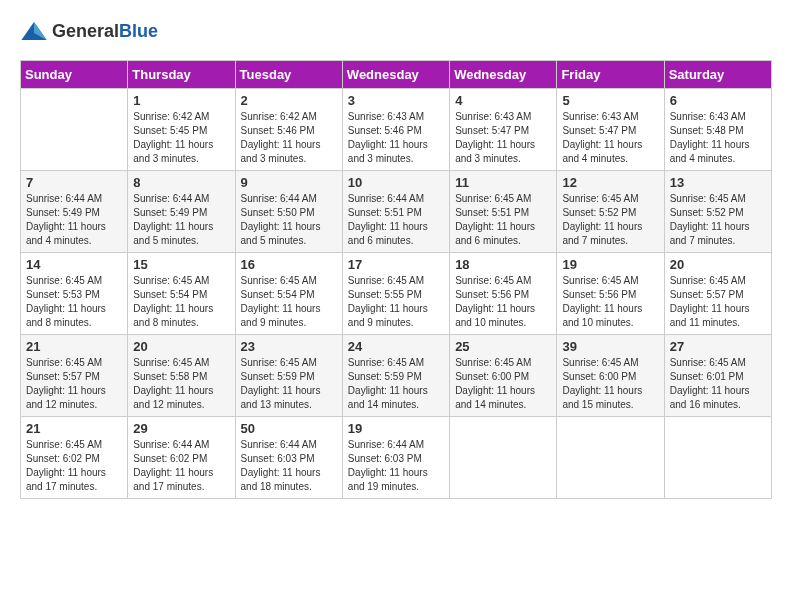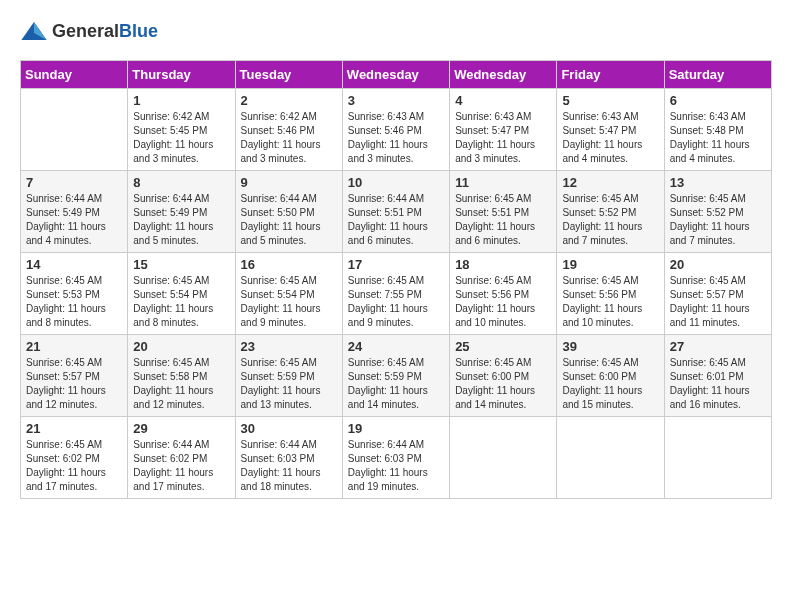--- a/index.html
+++ b/index.html
@@ -222,21 +222,21 @@
         <td>
           <span class="day-number">16</span>
           <div class="day-info">Sunrise: 6:45 AM
 Sunset: 5:54 PM
 Daylight: 11 hours
 and 9 minutes.</div>
         </td>
         <td>
           <span class="day-number">17</span>
           <div class="day-info">Sunrise: 6:45 AM
-Sunset: 7:55 PM
+Sunset: 5:55 PM
 Daylight: 11 hours
 and 9 minutes.</div>
         </td>
         <td>
           <span class="day-number">18</span>
           <div class="day-info">Sunrise: 6:45 AM
 Sunset: 5:56 PM
 Daylight: 11 hours
 and 10 minutes.</div>
         </td>
@@ -315,21 +315,21 @@
 and 17 minutes.</div>
         </td>
         <td>
           <span class="day-number">29</span>
           <div class="day-info">Sunrise: 6:44 AM
 Sunset: 6:02 PM
 Daylight: 11 hours
 and 17 minutes.</div>
         </td>
         <td>
-          <span class="day-number">30</span>
+          <span class="day-number">50</span>
           <div class="day-info">Sunrise: 6:44 AM
 Sunset: 6:03 PM
 Daylight: 11 hours
 and 18 minutes.</div>
         </td>
         <td>
           <span class="day-number">19</span>
           <div class="day-info">Sunrise: 6:44 AM
 Sunset: 6:03 PM
 Daylight: 11 hours

